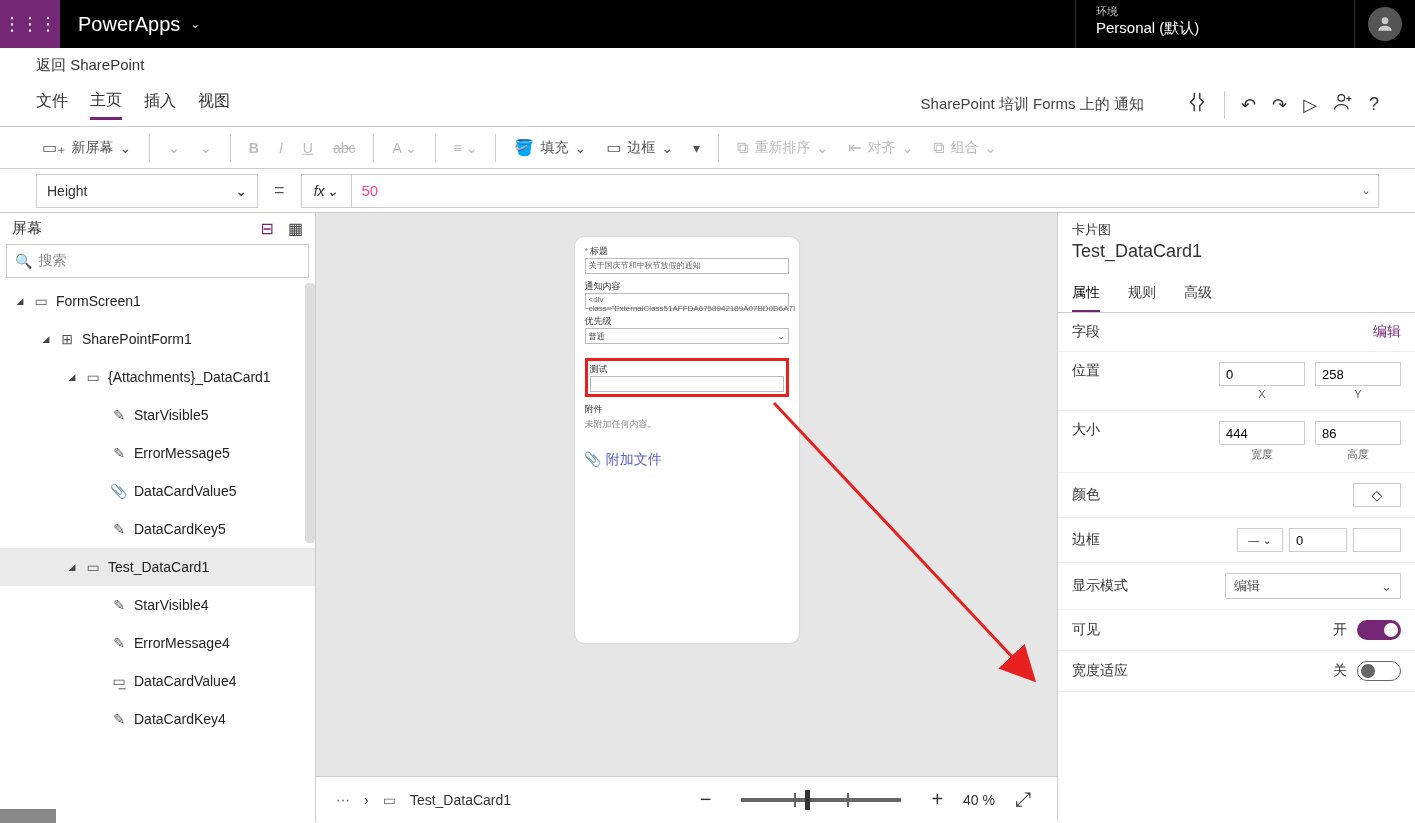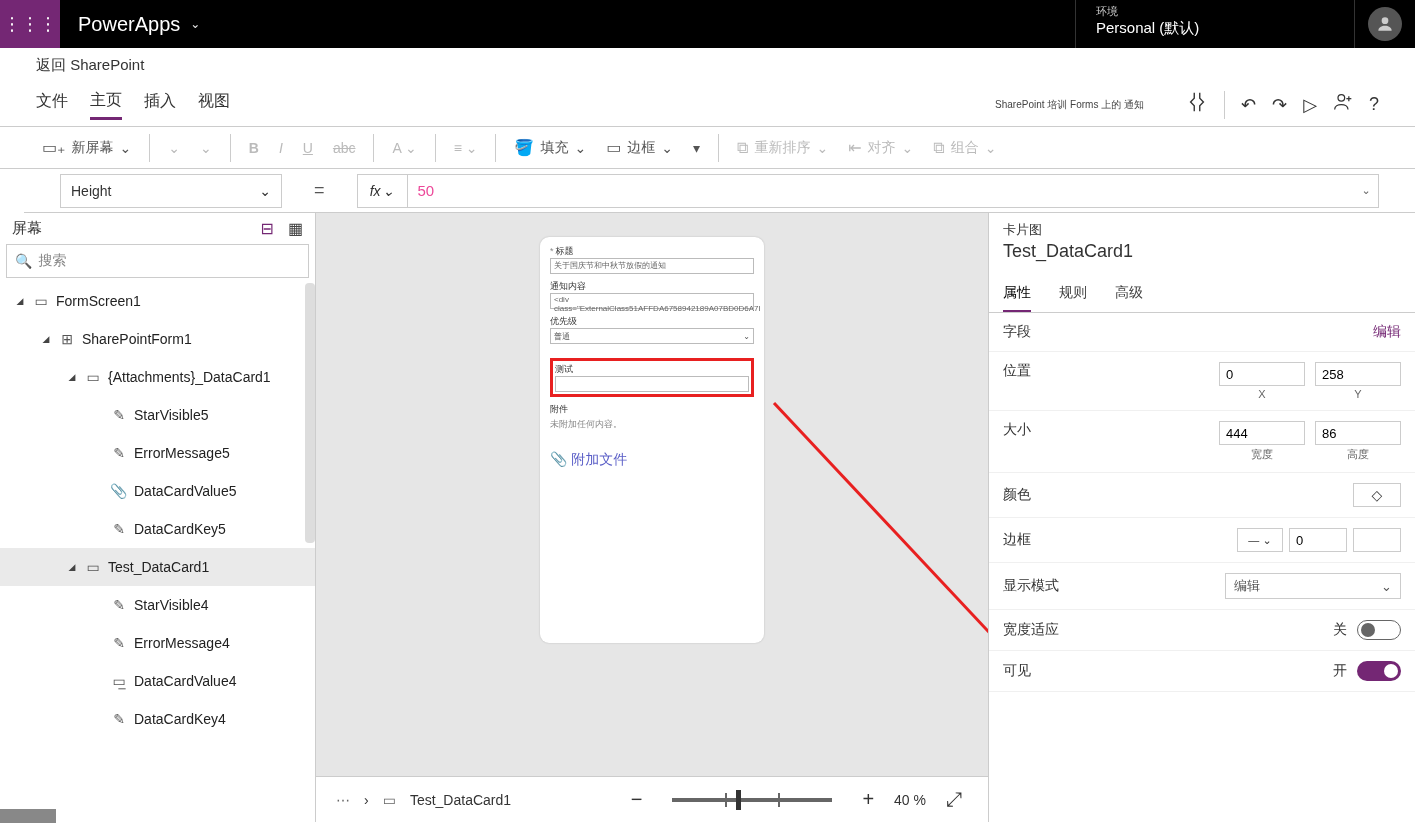--- a/index.html
+++ b/index.html
@@ -15,32 +15,32 @@
   .env-box .val { font-size: 15px; }
   .avatar { width: 60px; display: flex; align-items: center; justify-content: center; }
   .avatar-circle { width: 34px; height: 34px; border-radius: 50%; background: #555; display: flex; align-items: center; justify-content: center; font-size: 18px; }
   
   .link-row { padding: 8px 36px; }
   .link-row a { color: #333; font-size: 15px; }
   
   .menu { display: flex; align-items: center; padding: 0 36px; height: 44px; border-bottom: 1px solid #ccc; gap: 22px; }
   .menu .tab { font-size: 16px; color: #333; cursor: pointer; padding-bottom: 6px; }
   .menu .tab.active { border-bottom: 3px solid #742774; font-weight: 400; }
-  .menu .doc-name { margin-left: auto; font-size: 10px; color: #444; }
+  .menu .doc-name { margin-left: auto; font-size: 15px; color: #444; }
   .menu .right-icons { display: flex; gap: 16px; align-items: center; margin-left: 20px; }
   .menu .right-icons span { font-size: 18px; color: #333; cursor: pointer; }
   .menu .sep { width:1px; height:28px; background:#ccc; }
   
   .toolbar { display: flex; align-items: center; height: 42px; padding: 0 34px; border-bottom: 1px solid #ccc; gap: 4px; }
   .tb-btn { display: flex; align-items: center; gap: 6px; padding: 4px 8px; color: #555; font-size: 14px; cursor: pointer; }
   .tb-btn.disabled { color: #bbb; }
   .tb-divider { width:1px; height:28px; background:#ccc; margin: 0 6px; }
   .tb-icon { font-size: 16px; }
   
-  .formula-bar { display: flex; align-items: center; height: 44px; padding: 0 36px; border-bottom: 1px solid #ccc; gap: 26px; margin-left: 24px; }
+  .formula-bar { display: flex; align-items: center; height: 44px; padding: 0 36px; border-bottom: 1px solid #ccc; gap: 10px; }
   .prop-select { width: 222px; height: 34px; border: 1px solid #ccc; display: flex; align-items: center; justify-content: space-between; padding: 0 10px; font-size: 14px; }
   .eq { font-size: 18px; color: #555; padding: 0 6px; }
   .fx-box { flex: 1; height: 34px; border: 1px solid #ccc; display: flex; align-items: center; }
   .fx-lbl { width: 50px; display: flex; align-items: center; justify-content: center; font-style: italic; font-size: 14px; border-right: 1px solid #ccc; height: 100%; gap:2px;}
   .fx-val { padding: 0 10px; color: #ec4899; font-size: 15px; flex:1; }
   .fx-end { width: 24px; text-align:center; font-size:11px; color:#666; }
   
   .main { display: flex; height: calc(823px - 48px - 36px - 44px - 42px - 44px); }
   
   .tree-pane { width: 316px; border-right: 1px solid #ccc; background: #fff; display:flex; flex-direction:column; position:relative;}
@@ -68,21 +68,21 @@
   .arrow-svg { position:absolute; left:0; top:0; pointer-events:none; }
   
   .canvas-status { position:absolute; bottom:0; left:0; right:0; height:46px; background:#fff; border-top:1px solid #ccc; display:flex; align-items:center; padding:0 20px; gap:14px; font-size:14px; color:#333;}
   .canvas-status .bc-icon{color:#666;}
   .slider { width:160px; height:4px; background:#666; position:relative; margin:0 10px;}
   .slider::before,.slider::after{content:"";position:absolute;top:-5px;width:2px;height:14px;background:#666;}
   .slider::before{left:33%;} .slider::after{left:66%;}
   .slider-thumb{position:absolute; left:40%; top:-8px; width:5px; height:20px; background:#333;}
   .zoom-op { font-size:20px; cursor:pointer; padding:0 6px;}
   
-  .prop-pane { width:427px; border-left:1px solid #ccc; background:#fff; overflow:auto;}
+  .prop-pane { width:358px; border-left:1px solid #ccc; background:#fff; overflow:auto;}
   .pp-title-sm { padding:8px 14px 0; font-size:13px; color:#333;}
   .pp-title { padding:2px 14px 8px; font-size:18px;}
   .pp-tabs { display:flex; gap:28px; padding:0 14px; border-bottom:1px solid #ccc; margin-top:6px;}
   .pp-tab { padding:8px 0; font-size:14px; color:#404040; cursor:pointer;}
   .pp-tab.active { color:#000; border-bottom:2px solid #742774;}
   .pp-row { display:flex; align-items:center; justify-content:space-between; padding:10px 14px; border-bottom:1px solid #f0f0f0; font-size:14px;}
   .pp-row .lbl{}
   .pp-row .edit-link{ color:#742774;}
   .pp-input { width:86px; height:24px; border:1px solid #ccc; padding:0 6px; font-size:13px;}
   .pp-subgrid { display:flex; gap:10px;}
@@ -404,30 +404,30 @@
 
     <div class="pp-row">
       <span class="lbl">显示模式</span>
       <div class="pp-select">
         <span>编辑</span>
           <span>⌄</span>
       </div>
     </div>
 
     <div class="pp-row">
+      <span class="lbl">可见</span>
+      <div style="display:flex;gap:10px;align-items:center;">
+        <span>开</span>
+        <div class="toggle"></div>
+      </div>
+    </div>
+
+    <div class="pp-row">
       <span class="lbl">宽度适应</span>
       <div style="display:flex;gap:10px;align-items:center;">
         <span>关</span>
         <div class="toggle off"></div>
       </div>
     </div>
-
-    <div class="pp-row">
-      <span class="lbl">可见</span>
-      <div style="display:flex;gap:10px;align-items:center;">
-        <span>开</span>
-        <div class="toggle"></div>
-      </div>
-    </div>
   </div>
 </div>
 
 <div class="bottom-strip"></div>
 
 </body></html>

